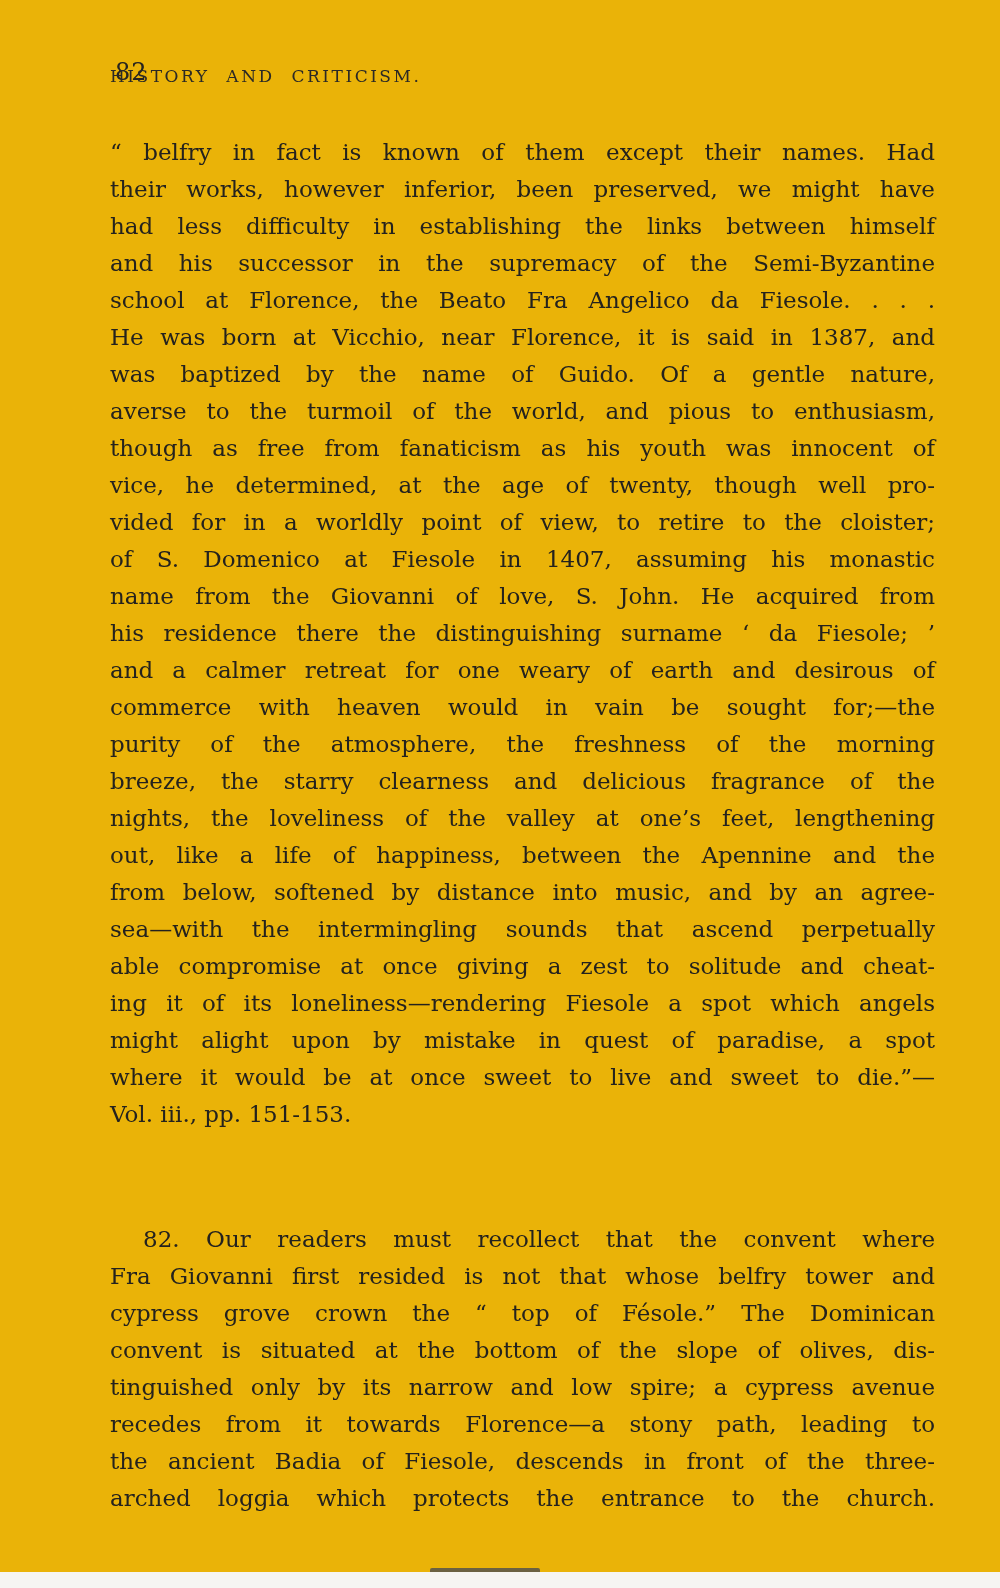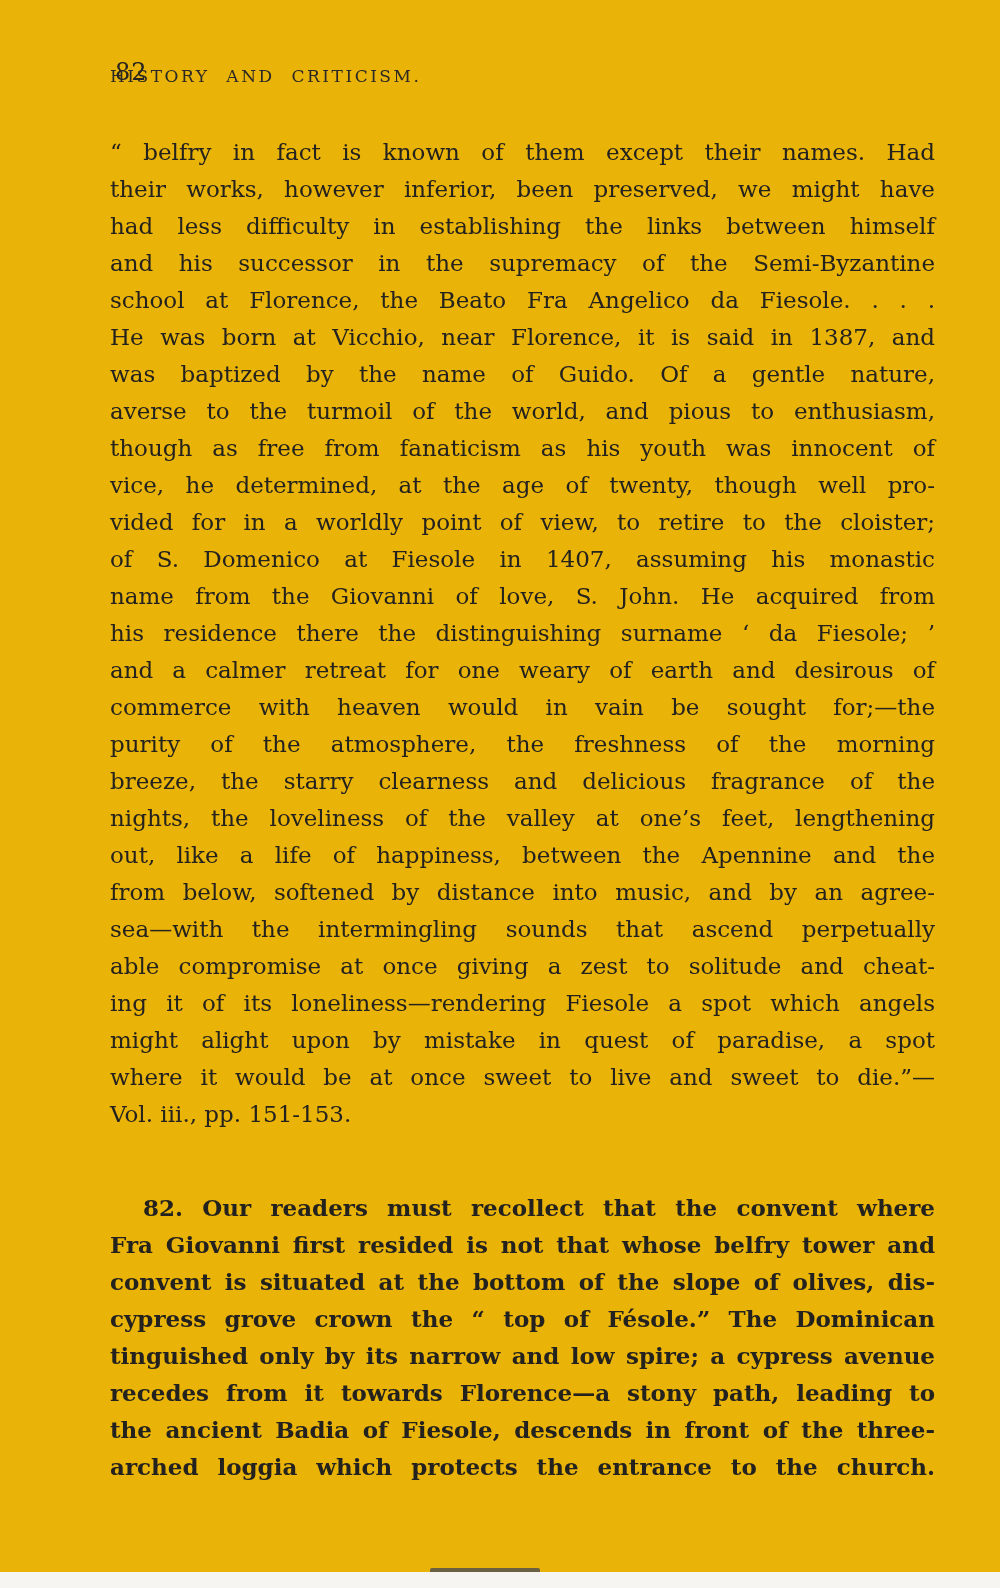--- a/index.html
+++ b/index.html
@@ -48,22 +48,21 @@
     color: #2b2925;
   }
   .body-text {
     margin-top: 46px;
     width: 825px;
   }
   .paragraph {
     margin: 0;
   }
   .paragraph + .paragraph {
-    margin-top: 56px;
-    font-weight: bold;
+    margin-top: 88px;
   }
   .line {
     font-size: 23px;
     line-height: 37px;
     height: 37px;
     white-space: nowrap;
     text-align: justify;
     text-align-last: justify;
     color: #24221e;
   }
@@ -119,22 +118,22 @@
           <div class="line">sea—with the intermingling sounds that ascend perpetually</div>
           <div class="line">able compromise at once giving a zest to solitude and cheat-</div>
           <div class="line">ing it of its loneliness—rendering Fiesole a spot which angels</div>
           <div class="line">might alight upon by mistake in quest of paradise, a spot</div>
           <div class="line">where it would be at once sweet to live and sweet to die.”—</div>
           <div class="line last-line">Vol. iii., pp. 151-153.</div>
         </div>
         <div class="paragraph">
           <div class="line first-line-indent">82. Our readers must recollect that the convent where</div>
           <div class="line">Fra Giovanni first resided is not that whose belfry tower and</div>
+          <div class="line">cypress grove crown the “ top of Fésole.”  The Dominican</div>
           <div class="line">convent is situated at the bottom of the slope of olives, dis-</div>
-          <div class="line">cypress grove crown the “ top of Fésole.”  The Dominican</div>
           <div class="line">tinguished only by its narrow and low spire; a cypress avenue</div>
           <div class="line">recedes from it towards Florence—a stony path, leading to</div>
           <div class="line">the ancient Badia of Fiesole, descends in front of the three-</div>
           <div class="line">arched loggia which protects the entrance to the church.</div>
         </div>
       </div>
   </div>
   <div class="page-edge"></div>
 </div>
 

